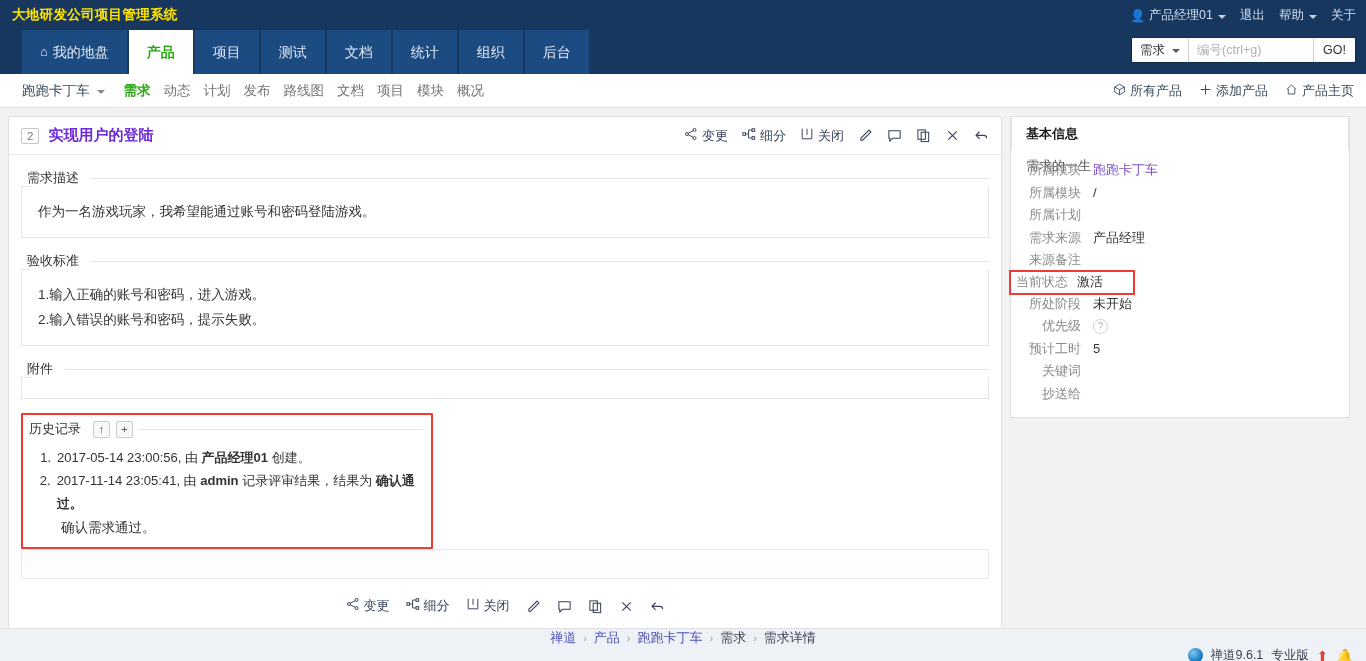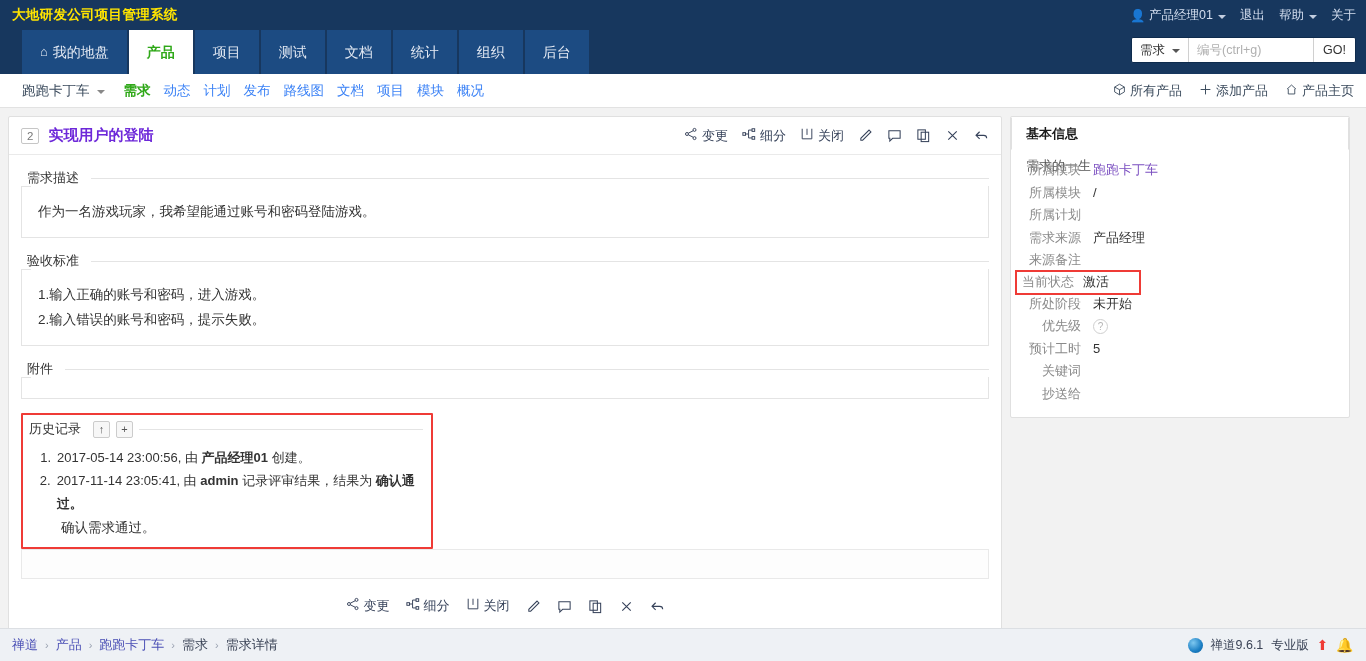--- a/index.html
+++ b/index.html
@@ -69,21 +69,21 @@
     font-size: 12.5px; color: #333; cursor: pointer;
     border-left: 1px solid #d0d0d0; white-space: nowrap;
   }
 
   
   #sub-nav {
     height: 34px; background: #fff; border-bottom: 1px solid #e2e2e2;
     display: flex; align-items: center; position: relative;
   }
   #sub-nav-left { display: flex; align-items: center; padding-left: 22px; gap: 13px; }
-  .sub-item { font-size: 13.5px; color: #3b82f6; cursor: pointer; white-space: nowrap; }
+  .sub-item { font-size: 13.5px; color: #737373; cursor: pointer; white-space: nowrap; }
   .sub-item.active { color: #2fa818; font-weight: bold; }
   #product-select { display: flex; align-items: center; gap: 5px; font-size: 13.5px; color: #3a4a5c; cursor: pointer; margin-right: 6px;}
   #product-select .caret-d { border-top-color: #888; }
   #sub-nav-right {
     position: absolute; right: 12px; display: flex; gap: 17px;
   }
   #sub-nav-right .snr {
     display: flex; align-items: center; gap: 4px;
     font-size: 13px; color: #3a4a5c; cursor: pointer; white-space: nowrap;
   }
@@ -170,34 +170,34 @@
     border-top: 1px solid transparent;
   }
   #info-list { padding: 9px 0 12px 0; }
   .info-row { display: flex; align-items: center; height: 22.5px; padding: 0 10px; position: relative; }
   .info-label {
     width: 72px; text-align: right; color: #8a8a8a; font-size: 13px;
     padding-right: 12px; white-space: nowrap;
   }
   .info-value { font-size: 13px; color: #333; }
   .info-value.link { color: #7b4fc0; cursor: pointer; }
-  #status-row { outline: 2px solid #ef3b36; width: 122px; margin-left: 6px; padding-left: 4px; height: 21px;}
+  #status-row { outline: 2px solid #ef3b36; width: 122px; margin-left: 0; padding-left: 4px; height: 21px;}
   #status-row .info-label { width: 62px; padding-right: 9px; }
   .qmark {
     display: inline-block; width: 15px; height: 15px; border-radius: 50%;
     border: 1px solid #cfcfcf; color: #b5b5b5; font-size: 10px;
     line-height: 13px; text-align: center;
   }
   #tasks-panel-body { height: 24px; }
 
   
   #footer {
     position: absolute; bottom: 0; left: 0; width: 1366px; height: 33px;
     background: #eef1f5; border-top: 1px solid #dcdfe3;
-    display: flex; align-items: center; padding: 0 12px;
+    display: flex; align-items: center; padding: 0 12px; flex-direction: column;
   }
   #breadcrumb { display: flex; align-items: center; gap: 7px; font-size: 13px; }
   #breadcrumb .crumb { color: #4a4fb5; cursor: pointer; }
   #breadcrumb .crumb.plain { color: #3a4356; cursor: default; }
   #breadcrumb .sep { color: #9aa2b1; font-size: 11px; }
   #footer-right { margin-left: auto; display: flex; align-items: center; gap: 8px; font-size: 12.5px; color: #3a4356; }
   #zt-logo {
     width: 15px; height: 15px; border-radius: 50%;
     background: radial-gradient(circle at 35% 32%, #7ec8f0 0%, #1b7fc4 60%, #0c5c97 100%);
     display: inline-block;

